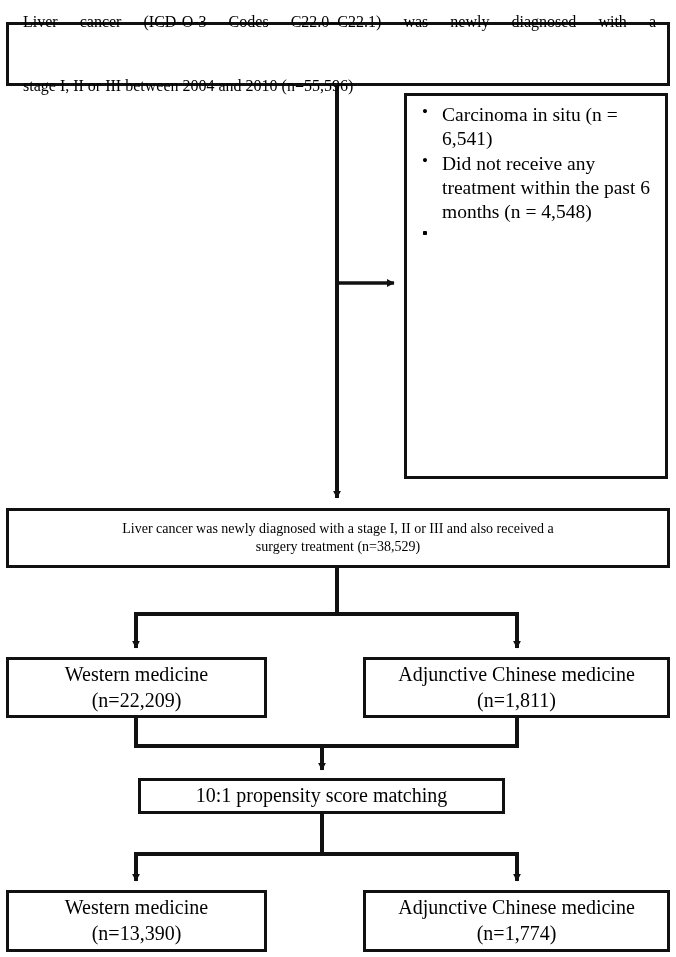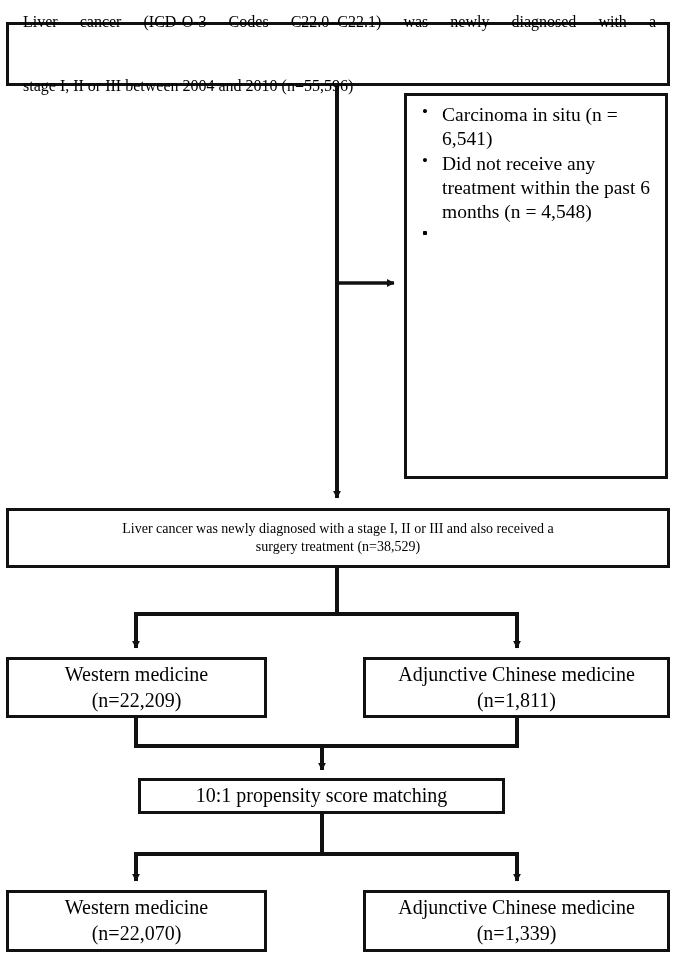--- a/index.html
+++ b/index.html
@@ -226,21 +226,21 @@
     <span class="line">Adjunctive Chinese medicine</span>
     <span class="line">(n=1,811)</span>
   </div>
 
   <div class="box center" id="box-psm">
     <span class="line">10:1 propensity score matching</span>
   </div>
 
   <div class="box center" id="box-wm-post">
     <span class="line">Western medicine</span>
-    <span class="line">(n=22,070)</span>
+    <span class="line">(n=13,390)</span>
   </div>
 
   <div class="box center" id="box-acm-post">
     <span class="line">Adjunctive Chinese medicine</span>
-    <span class="line">(n=1,339)</span>
+    <span class="line">(n=1,774)</span>
   </div>
 
 </div>
 
 </body></html>

